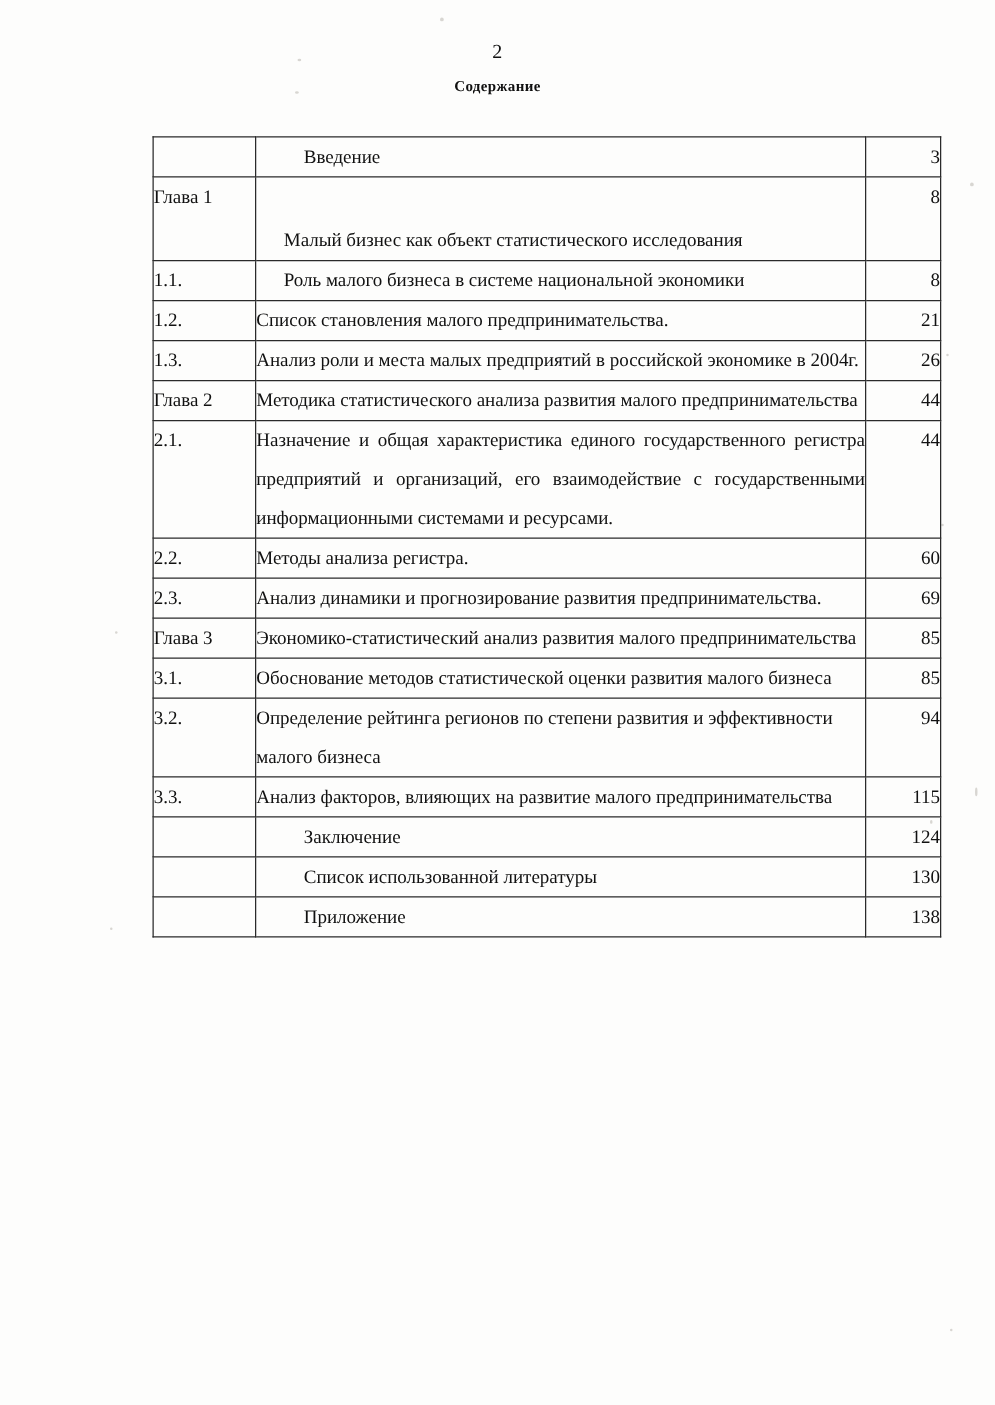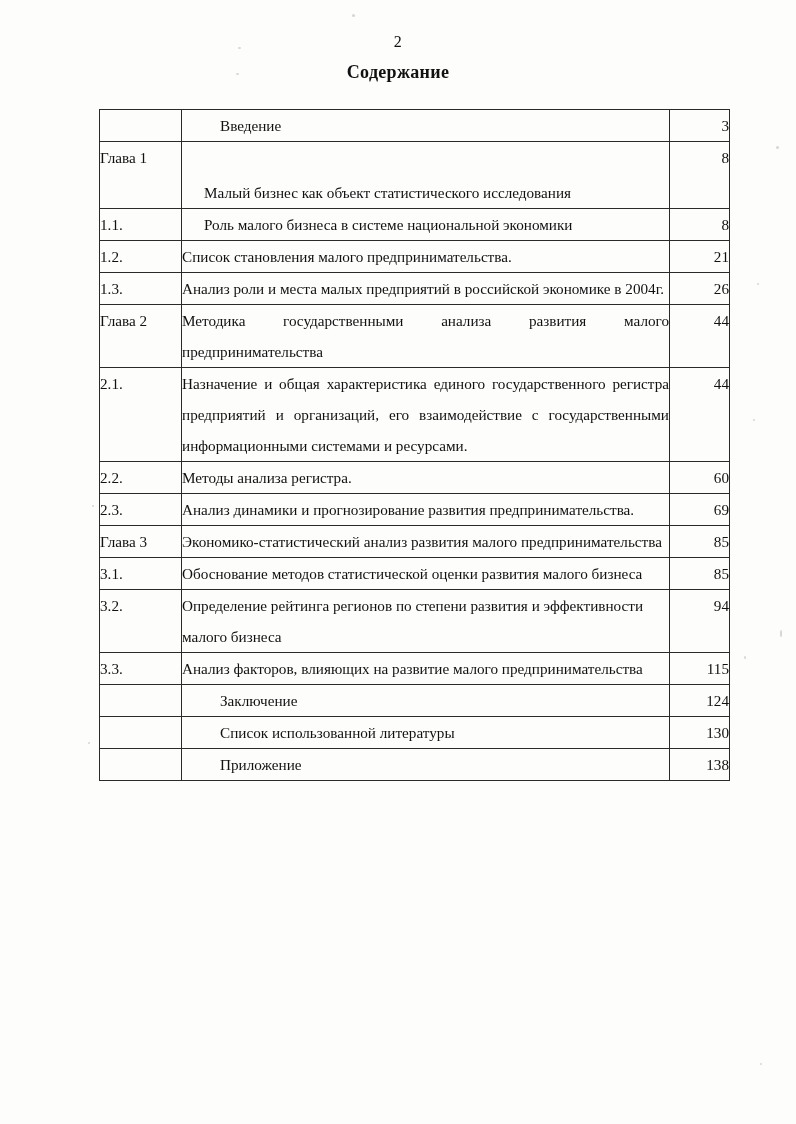--- a/index.html
+++ b/index.html
@@ -42,28 +42,28 @@
     font-size: 16px;
     letter-spacing: .5px;
   }
 
   .doc-title {
     position: absolute;
     top: 62px;
     left: 0;
     width: 796px;
     text-align: center;
-    font-size: 18px;
+    font-size: 12px;
     font-weight: bold;
     letter-spacing: .3px;
   }
 
   .toc-wrap {
     position: absolute;
-    left: 99px;
+    left: 122px;
     top: 109px;
     width: 630px;
   }
 
   table.toc {
     border-collapse: collapse;
     width: 630px;
     table-layout: fixed;
   }
 
@@ -164,21 +164,21 @@
         </tr>
 
         <tr>
           <td class="cell-num">1.3.</td>
           <td class="cell-title">Анализ роли и места малых предприятий в российской экономике в 2004г.</td>
           <td class="cell-page">26</td>
         </tr>
 
         <tr>
           <td class="cell-num">Глава 2</td>
-          <td class="cell-title">Методика государственными анализа развития малого предпринимательства</td>
+          <td class="cell-title">Методика статистического анализа развития малого предпринимательства</td>
           <td class="cell-page">44</td>
         </tr>
 
         <tr>
           <td class="cell-num">2.1.</td>
           <td class="cell-title">Назначение и общая характеристика единого государственного регистра предприятий и организаций, его взаимодействие с государственными информационными системами и ресурсами.</td>
           <td class="cell-page">44</td>
         </tr>
 
         <tr>

